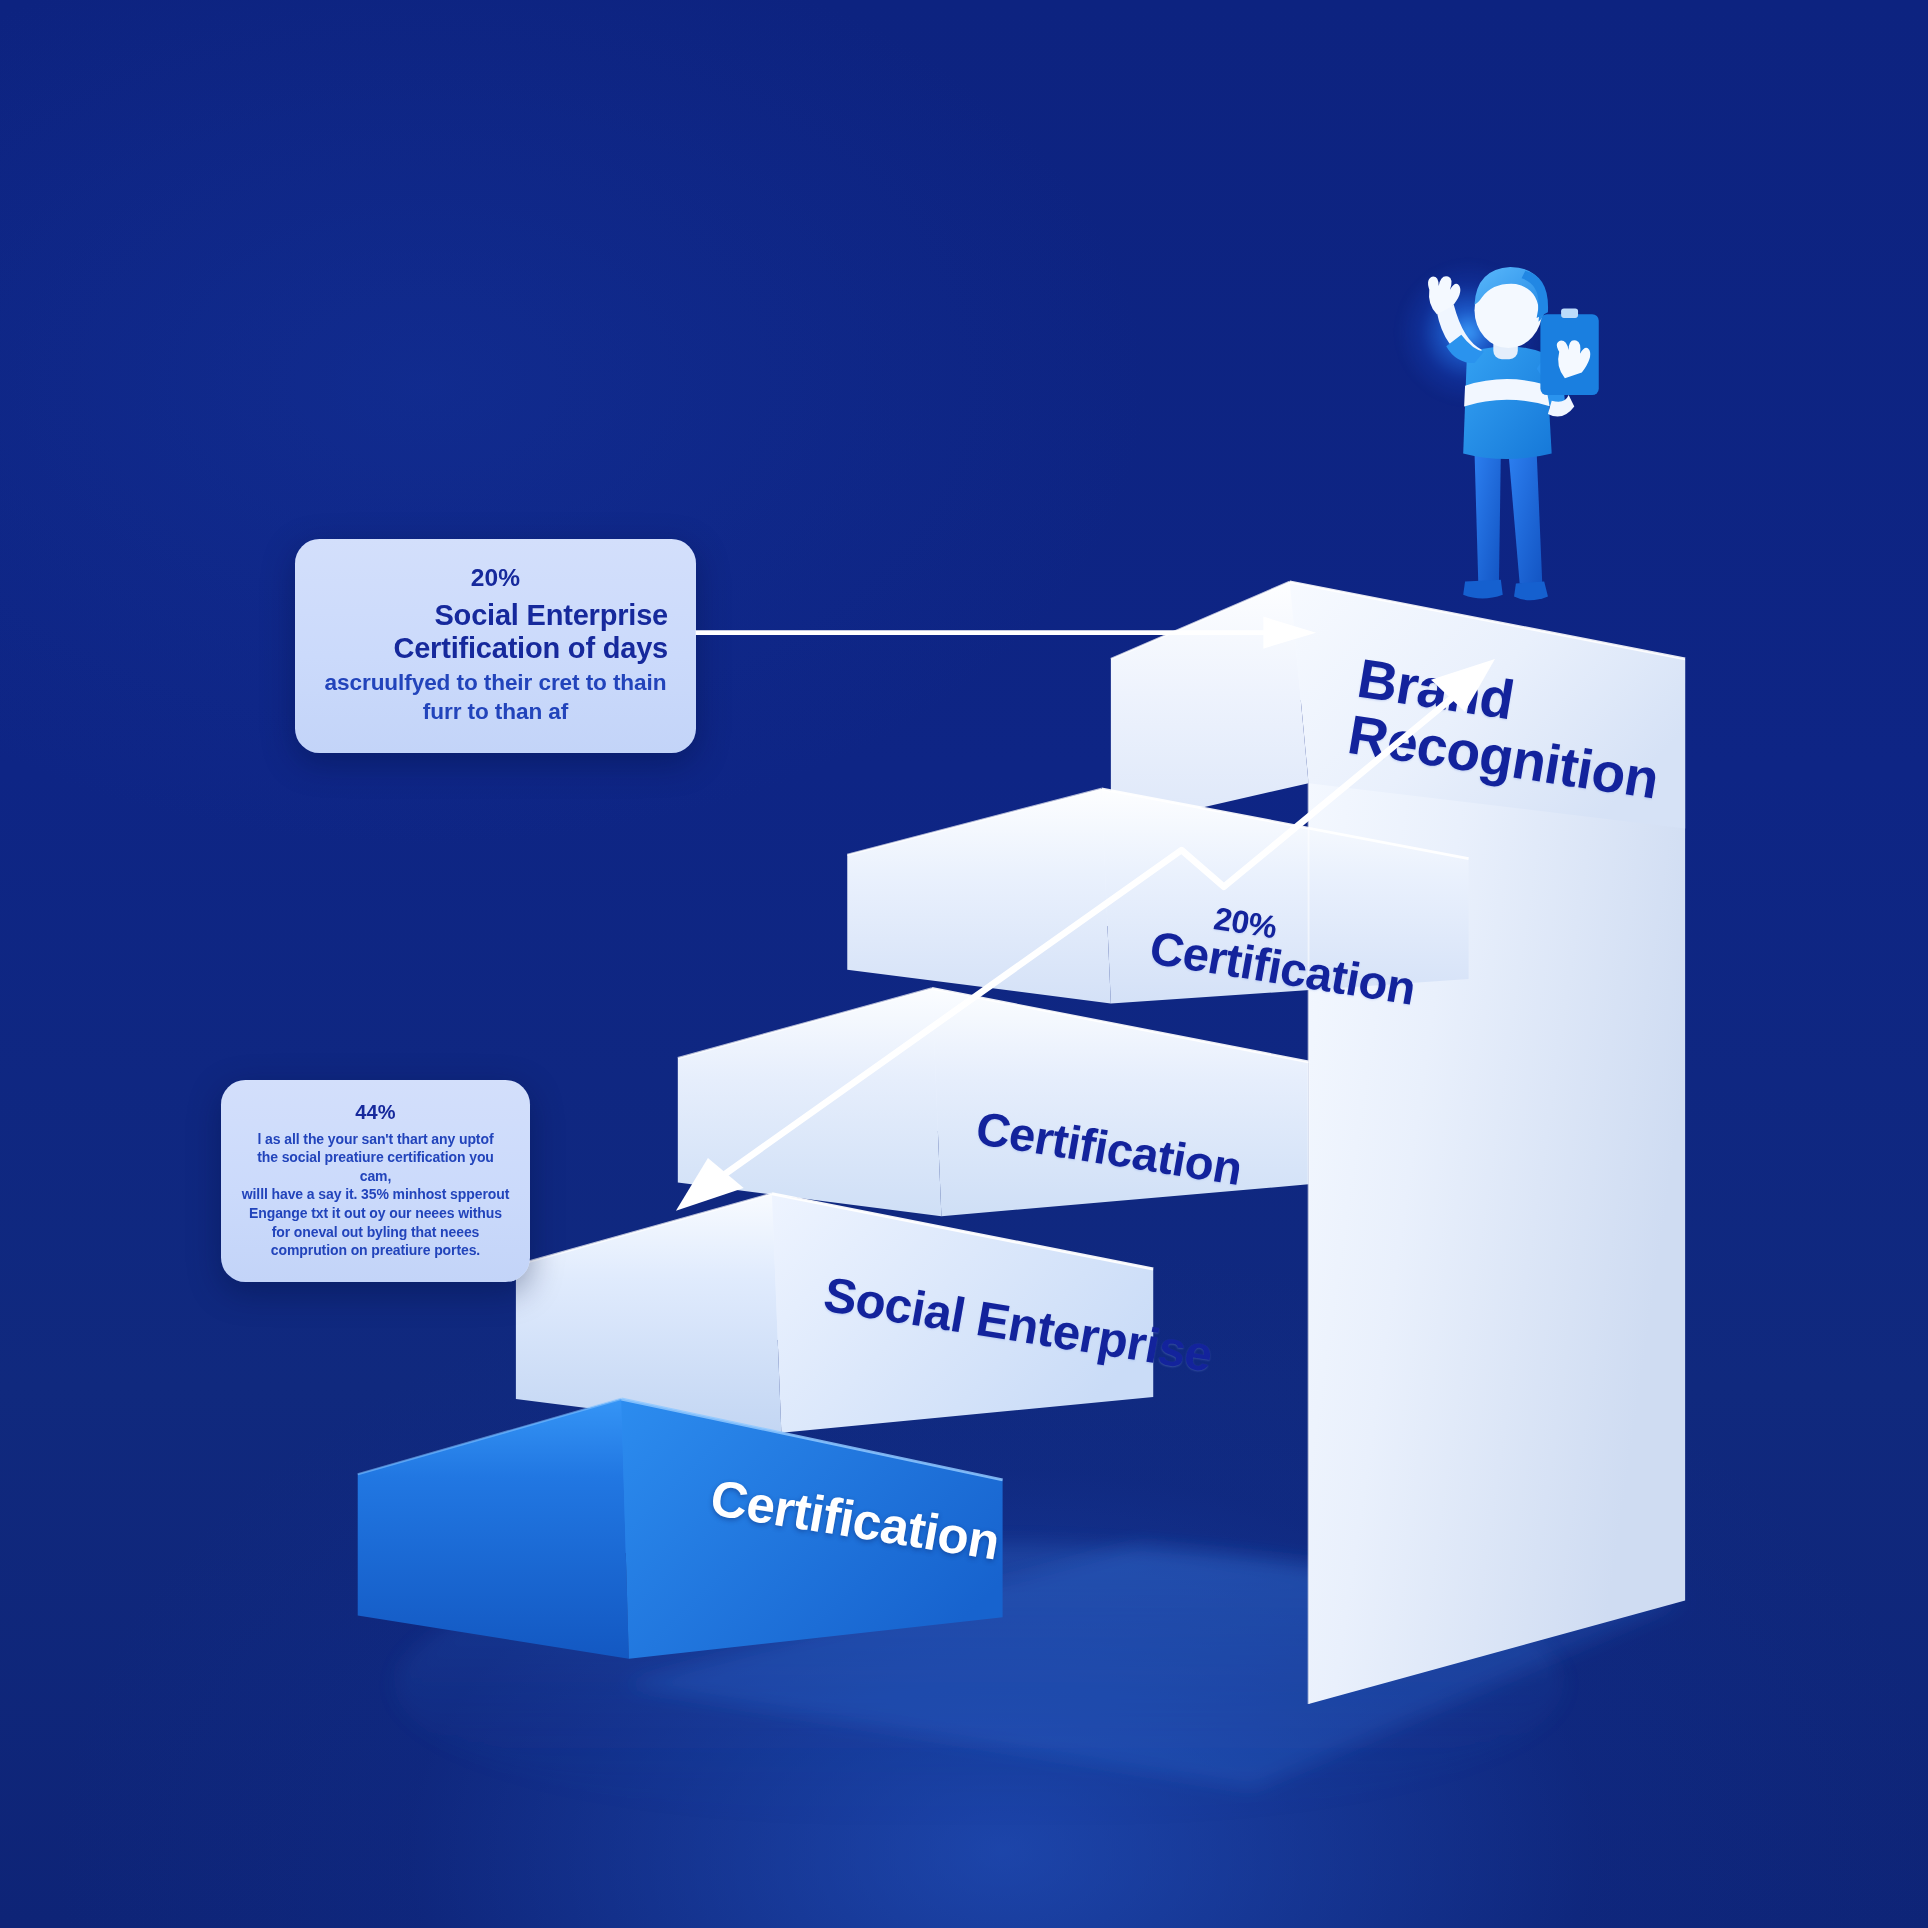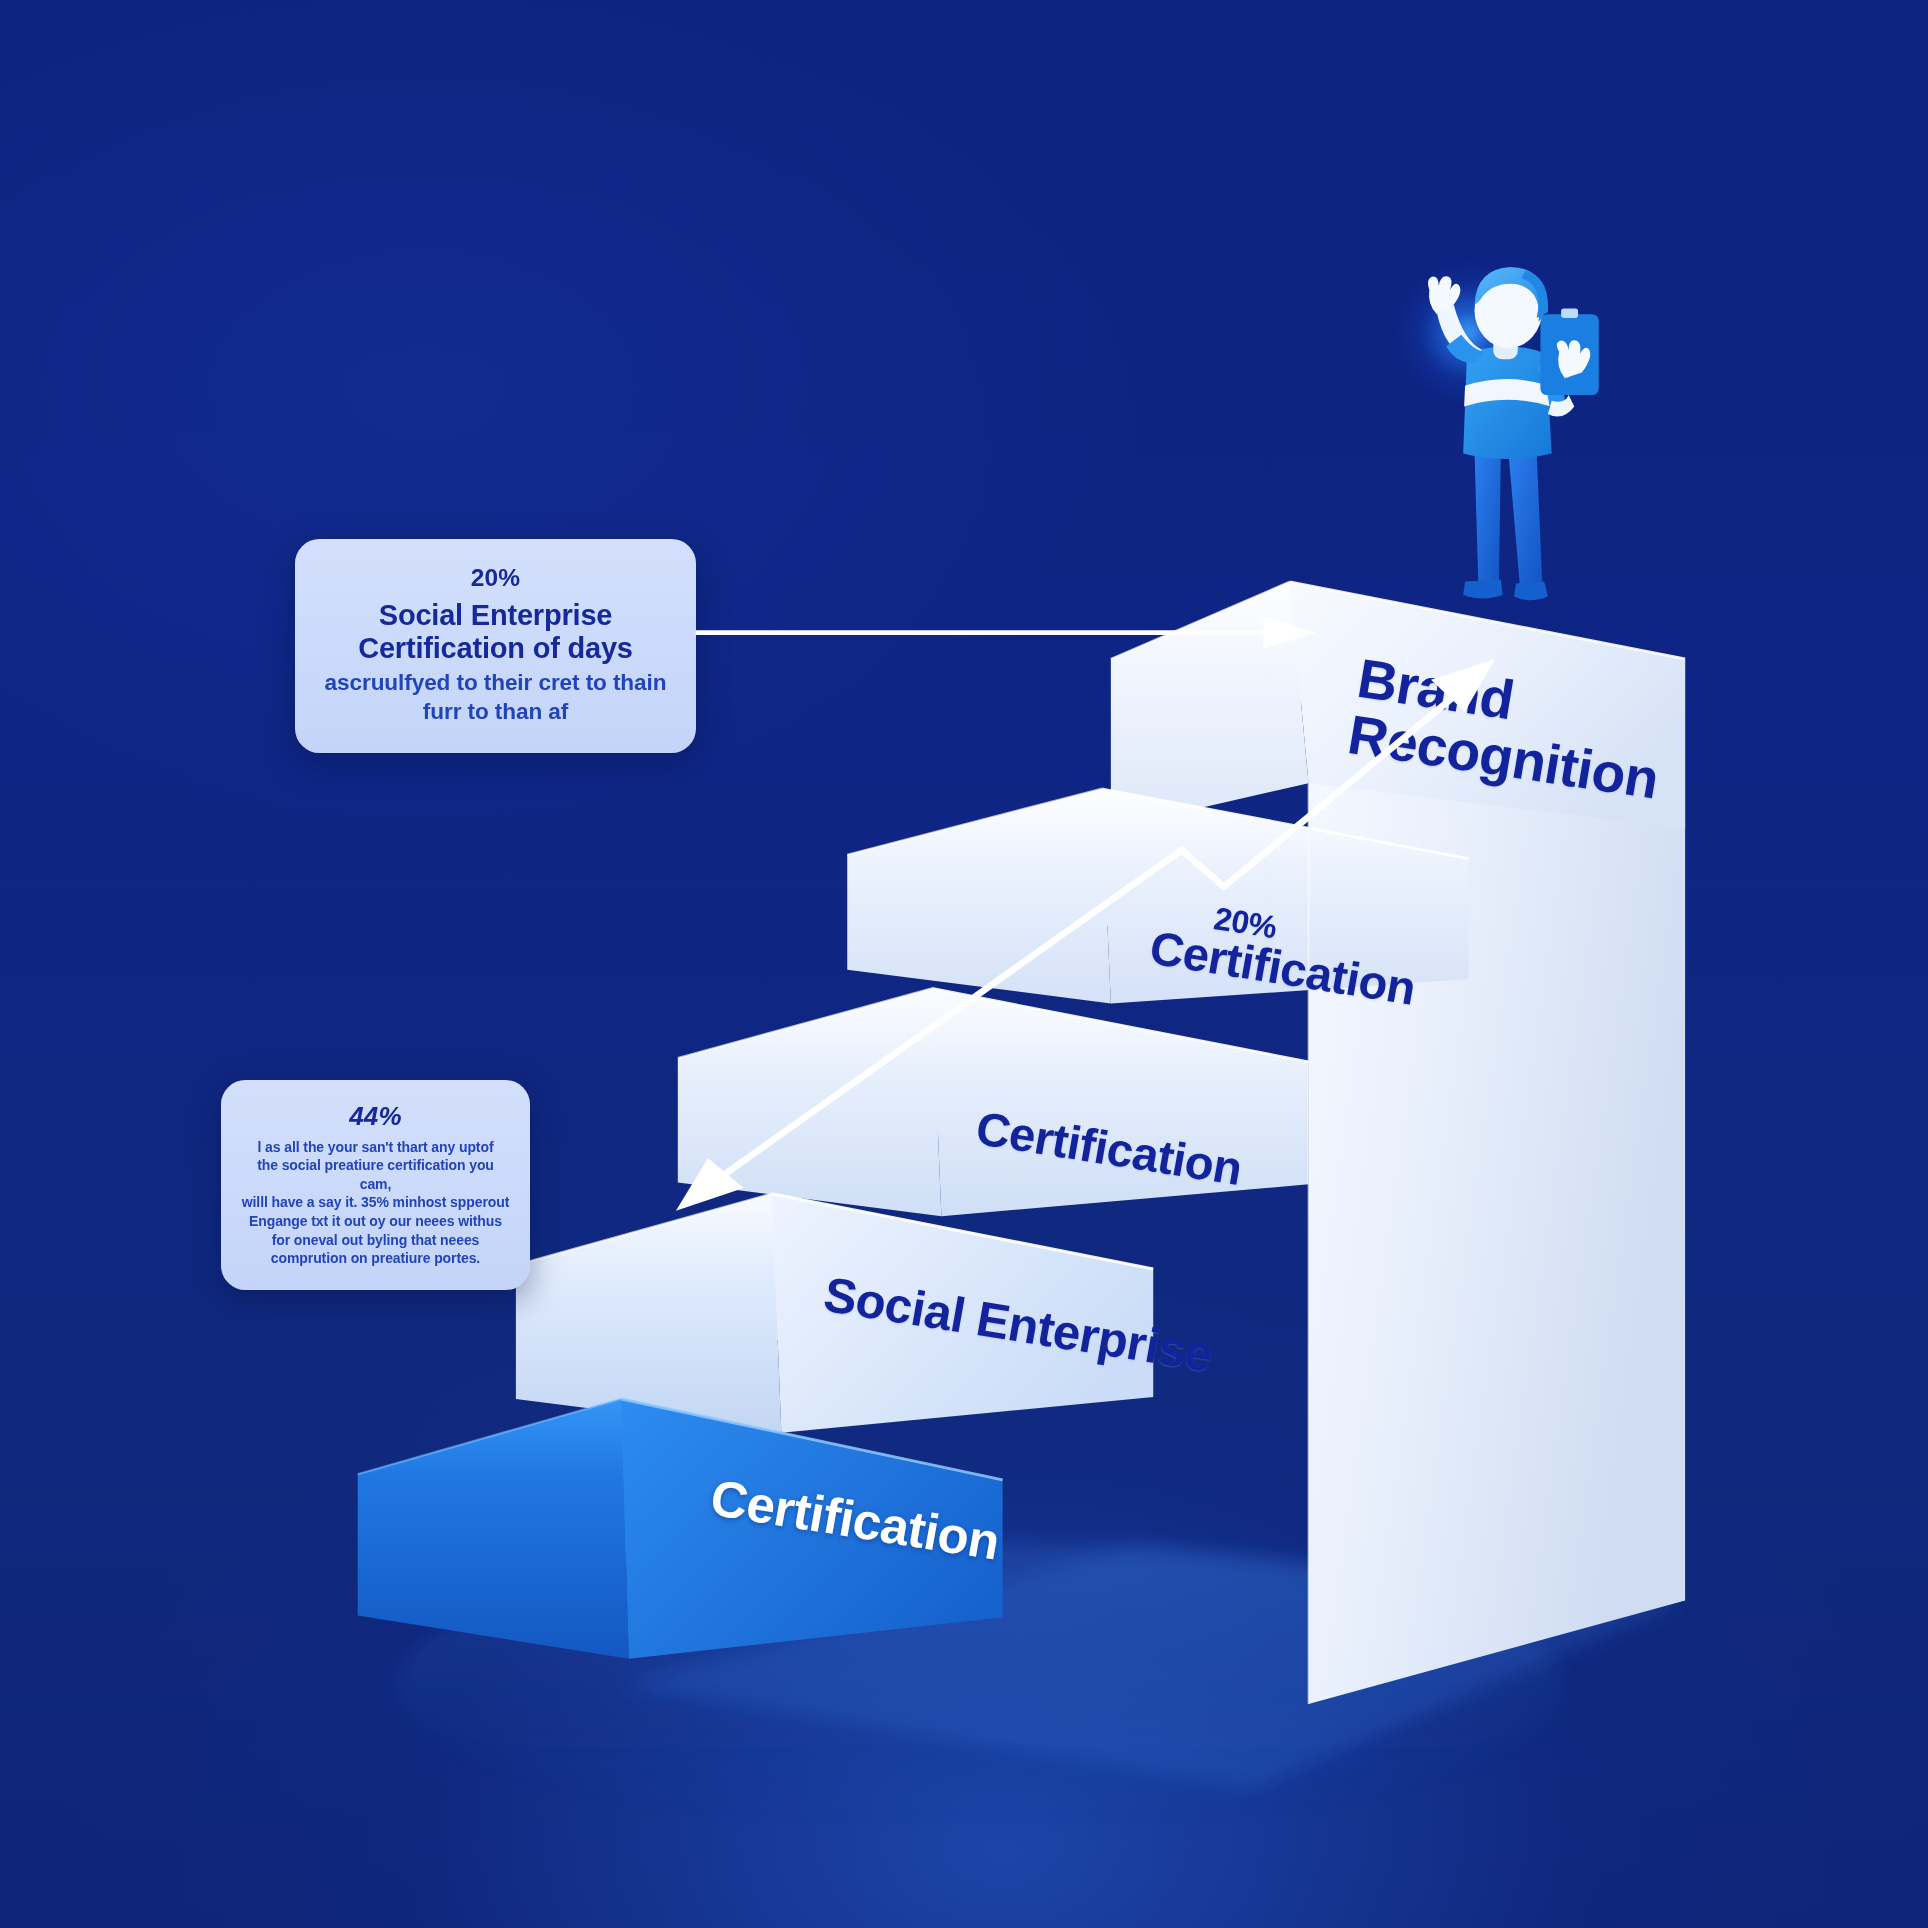--- a/index.html
+++ b/index.html
@@ -70,29 +70,29 @@
     color:#1c35ab;
     padding:24.5px 28px 26px;
     box-sizing:border-box;
   }
   .callout .pct{
     display:block;font-size:24.5px;font-weight:700;color:#16299c;
     margin-bottom:7.5px;letter-spacing:0.2px;
   }
   .callout .head{
     display:block;font-size:29px;font-weight:700;color:#16299c;
-    line-height:1.14;margin-bottom:2.8px;letter-spacing:-0.2px;
+    line-height:1.14;margin-bottom:2.8px;letter-spacing:-0.2px;text-align:right;
   }
   .callout .body{
     display:block;font-size:22.6px;font-weight:700;color:#2244bb;
     line-height:1.30;letter-spacing:-0.1px;
   }
   #callout-top{left:295px;top:539px;width:401px;}
   #callout-bottom{left:221px;top:1080px;width:309px;padding:21px 19px 22.6px;}
-  #callout-bottom .pct{font-size:26px;margin-bottom:5.6px;font-style:italic;}
+  #callout-bottom .pct{font-size:20px;margin-bottom:5.6px;}
   #callout-bottom .body{font-size:14px;line-height:1.33;}
 
   
   #arrows{position:absolute;left:0;top:0;width:1928px;height:1928px;pointer-events:none;}
 
   
   #character{position:absolute;left:1384px;top:252px;width:245px;height:386px;}
   #character svg{position:absolute;left:0;top:0;}
   #glow{
     position:absolute;left:1398px;top:262px;width:141px;height:141px;

